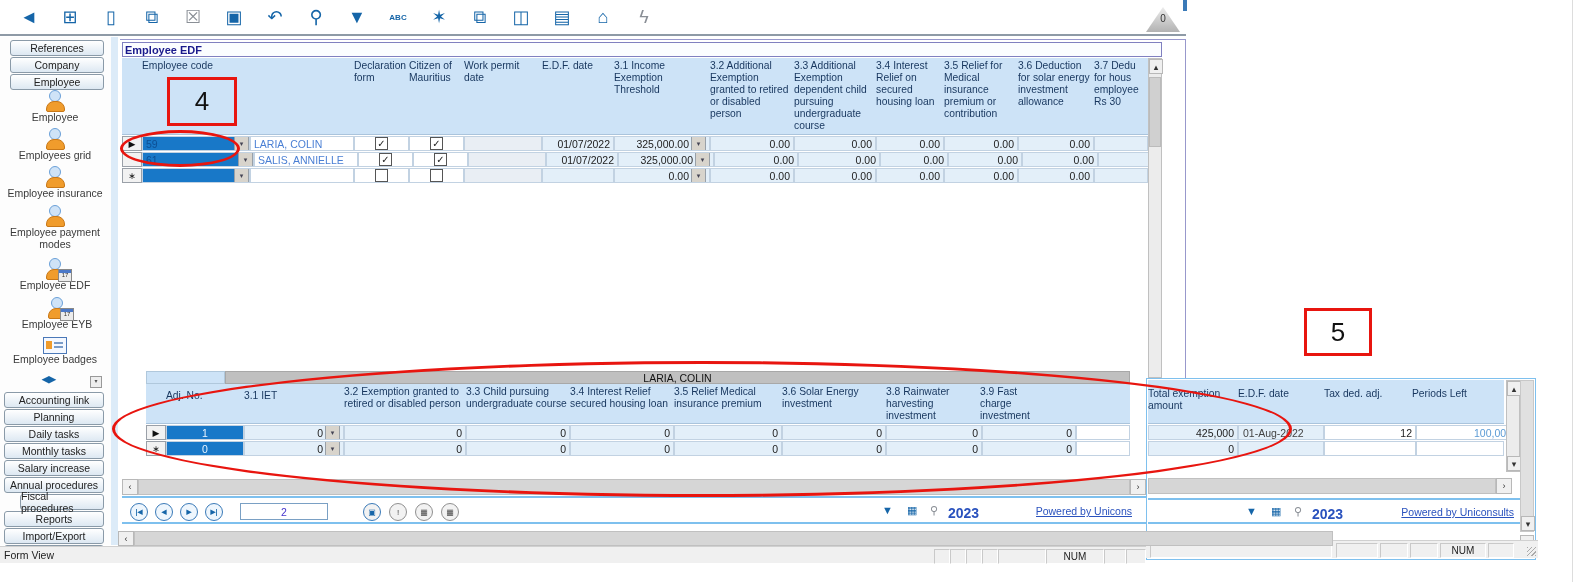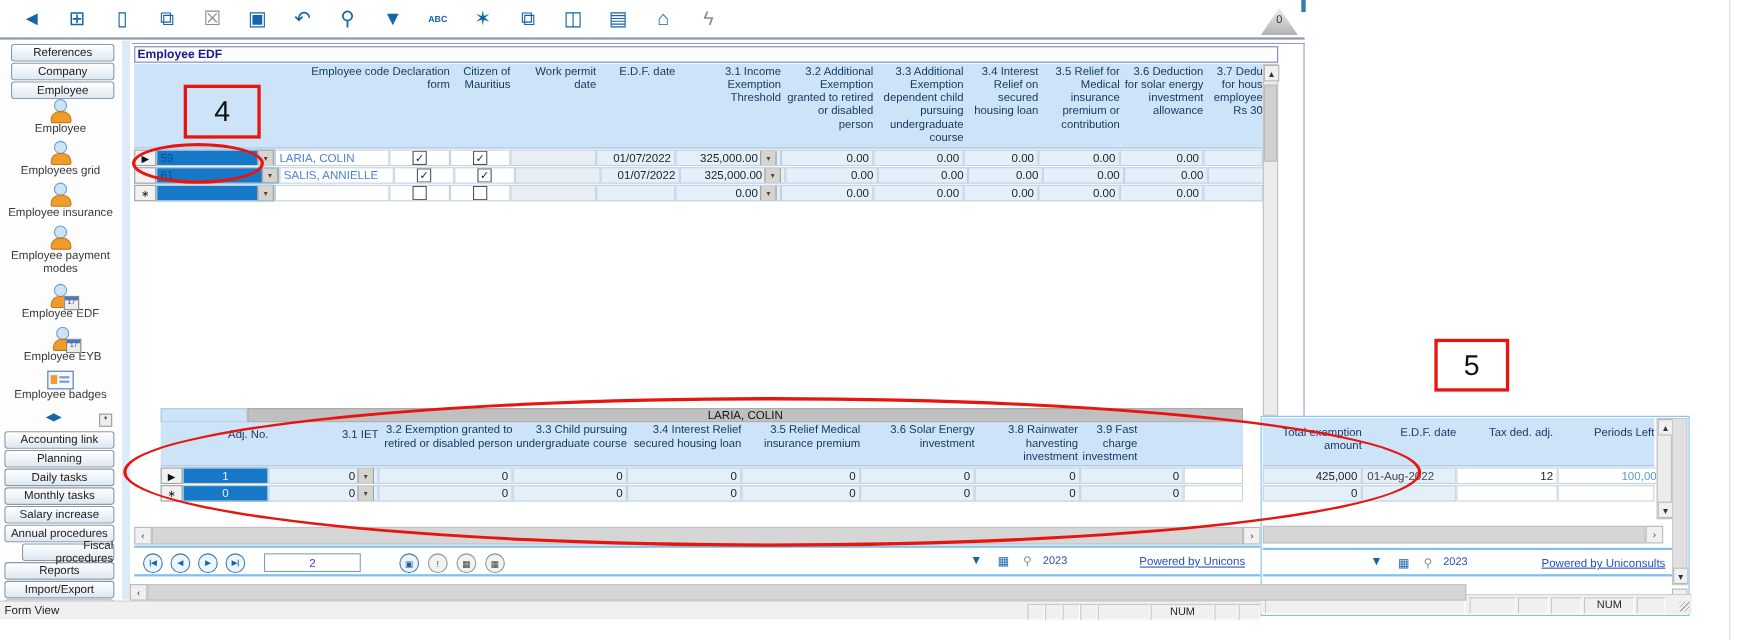--- a/index.html
+++ b/index.html
@@ -11,40 +11,40 @@
   .tbicon.gray{color:#8a8f96;}
   .tbicon.small{font-size:8px;font-weight:bold;}
   
   .sbtab{height:14px;margin:0 6px 1px 10px;border:1px solid #8a9aa8;border-radius:3px;background:linear-gradient(#ffffff,#dde8f2);font-size:10.5px;color:#222;display:flex;align-items:center;justify-content:center;}
   .sblabel{font-size:10.5px;color:#3a3a3a;text-align:center;line-height:1.1;}
   .phead{width:10px;height:10px;border-radius:50%;background:#cfe3f7;border:1px solid #6aa0d8;margin:0 auto;}
   .pbody{width:17px;height:9px;background:#f09c2c;border:1px solid #c87818;border-radius:8px 8px 2px 2px;margin:-1px auto 0;}
   .pcal{position:absolute;right:-7px;bottom:-2px;width:12px;height:11px;background:#ececec;border:1px solid #888;font-size:6px;color:#333;text-align:center;line-height:11px;}
   .pcal::before{content:"";position:absolute;top:0;left:0;right:0;height:3px;background:#4a78c8;}
   
-  .hc{flex-shrink:0;font-size:10.3px;color:#17365e;text-align:right;padding-top:2px;line-height:1.16;overflow:hidden;}
+  .hc{flex-shrink:0;font-size:10.3px;color:#17365e;text-align:left;padding-top:2px;line-height:1.16;overflow:hidden;}
   .grow{display:flex;margin-top:1px;}
   .cell{flex-shrink:0;height:15px;border:1px solid #c2d2e2;background:#e3eff9;font-size:10.5px;color:#222;display:flex;align-items:center;box-sizing:border-box;overflow:hidden;}
   .num{justify-content:flex-end;padding-right:3px;}
   .selc{background:#f2f2f2;border:1px solid #9aa0a8;justify-content:center;font-size:9px;color:#111;}
   .codec{background:#1878c8;color:#0d4f94;padding-left:3px;}
   .namec{background:#fff;color:#4a7fd4;padding-left:3px;}
   .whitec{background:#fff;}
   .grayc{background:#e9eef4;}
   .dd{width:13px;height:13px;flex-shrink:0;background:#d8d4cc;border:1px solid #98a0a8;font-size:7px;color:#445;display:flex;align-items:center;justify-content:center;margin-left:auto;}
   .cb{width:11px;height:11px;border:1px solid #555;background:#fff;display:flex;align-items:center;justify-content:center;font-size:10px;color:#222;margin:0 auto;}
   
   .sbtn{background:#f0f0f0;border:1px solid #b8b8b8;display:flex;align-items:center;justify-content:center;font-size:9px;color:#333;}
   .strack{background:#d6d6d6;border:1px solid #c0c0c0;}
   
   .navcirc{width:16px;height:16px;border-radius:50%;border:1px solid #3a7ab8;background:#eef6fd;color:#1565a8;font-size:6.5px;display:flex;align-items:center;justify-content:center;font-weight:bold;flex-shrink:0;}
   .navround{width:16px;height:16px;border-radius:50%;border:1px solid #909090;background:#f2f2f2;color:#444;font-size:8px;display:flex;align-items:center;justify-content:center;flex-shrink:0;}
   .navico{font-size:11px;color:#1565a8;}
   .linkblue{font-size:10.5px;color:#2a52be;text-decoration:underline;}
-  .yeartxt{font-size:10px;color:#2a52be;font-weight:normal;}
+  .yeartxt{font-size:14px;color:#2a52be;font-weight:bold;}
   .seg{position:absolute;top:2px;height:13px;border:1px solid #c9c9c9;border-right-color:#fff;border-bottom-color:#fff;background:#f0f0f0;font-size:10px;color:#222;display:flex;align-items:center;justify-content:center;}
   
   .redbox{border:3px solid #e8150f;display:flex;align-items:center;justify-content:center;font-size:26px;color:#111;background:transparent;z-index:50;}
   .redellipse{border:3px solid #e8150f;border-radius:50%;z-index:50;}
 </style>
 </head>
 <body>
 
 <div id="root">
 
@@ -140,21 +140,21 @@
     <span style="position:absolute;right:8px;top:2px;width:10px;height:10px;border:1px solid #999;background:#eee;font-size:6px;text-align:center;line-height:9px;color:#555;">▾</span>
   </div>
 
   <div class="a" style="left:0;top:392px;width:110px;">
     <div class="sbtab" style="margin-left:4px;">Accounting link</div>
     <div class="sbtab" style="margin-left:4px;">Planning</div>
     <div class="sbtab" style="margin-left:4px;">Daily tasks</div>
     <div class="sbtab" style="margin-left:4px;">Monthly tasks</div>
     <div class="sbtab" style="margin-left:4px;">Salary increase</div>
     <div class="sbtab" style="margin-left:4px;">Annual procedures</div>
-    <div class="sbtab" style="margin-left:20px;text-align:right;">Fiscal procedures</div>
+    <div class="sbtab" style="margin-left:20px;">Fiscal procedures</div>
     <div class="sbtab" style="margin-left:4px;">Reports</div>
     <div class="sbtab" style="margin-left:4px;">Import/Export</div>
     <div class="sbtab" style="margin-left:4px;">Parameters</div>
   </div>
 
   <div class="a" style="left:120px;top:39px;width:1066px;height:500px;border-top:1px solid #9898cc;border-right:1px solid #9898cc;"></div>
 
   <div class="a" style="left:122px;top:42px;width:1040px;height:15px;border:1px solid #8080c0;background:#fbfdff;display:flex;align-items:center;">
     <span style="font-size:11px;font-weight:bold;color:#1a1a8c;padding-left:2px;">Employee EDF</span>
   </div>

